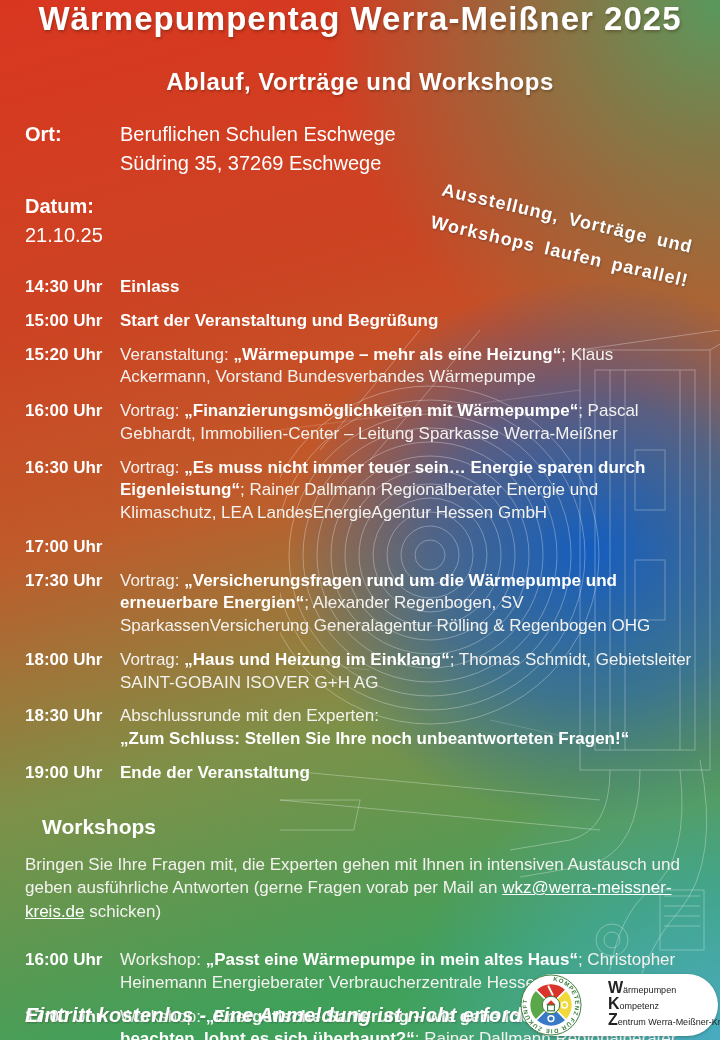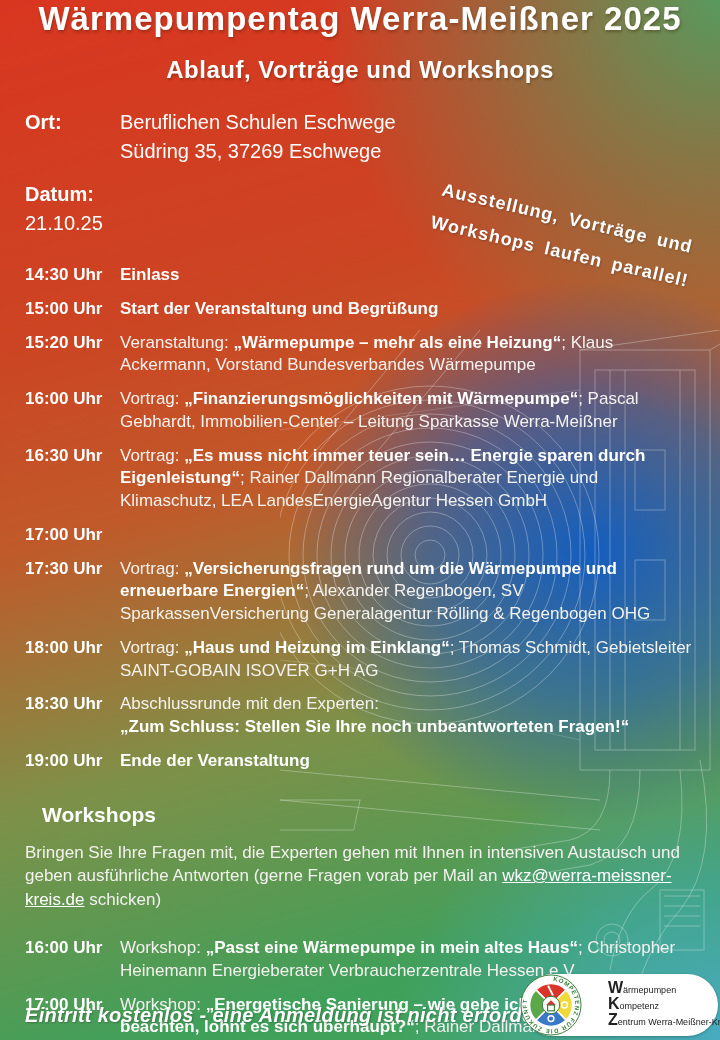--- a/index.html
+++ b/index.html
@@ -17,21 +17,21 @@
   }
   .blueprint{position:absolute;left:280px;top:330px;z-index:0;pointer-events:none;}
   .content{position:relative;z-index:1;}
   .hdr{text-align:center;}
   .title{
     margin:0;
     font-size:33px;font-weight:bold;letter-spacing:1px;
     text-shadow:1px 2px 3px rgba(60,30,10,0.35);
   }
   .subtitle{
-    margin:0;padding-top:18px;
+    margin:12px;padding-top:18px;
     font-size:24px;font-weight:bold;letter-spacing:0.5px;
     text-shadow:1px 2px 2px rgba(60,30,10,0.3);
   }
   .info{margin:24px 0 11px 25px;font-size:20px;line-height:29px;}
   .info-row{display:flex;margin-bottom:5px;}
   .info-label{width:95px;font-weight:bold;flex:none;}
   .info-value div{white-space:nowrap;}
   .datum-row{margin-top:14px;flex-direction:column;}
   .diagonal-note{
     position:absolute;top:168px;left:425px;width:300px;

